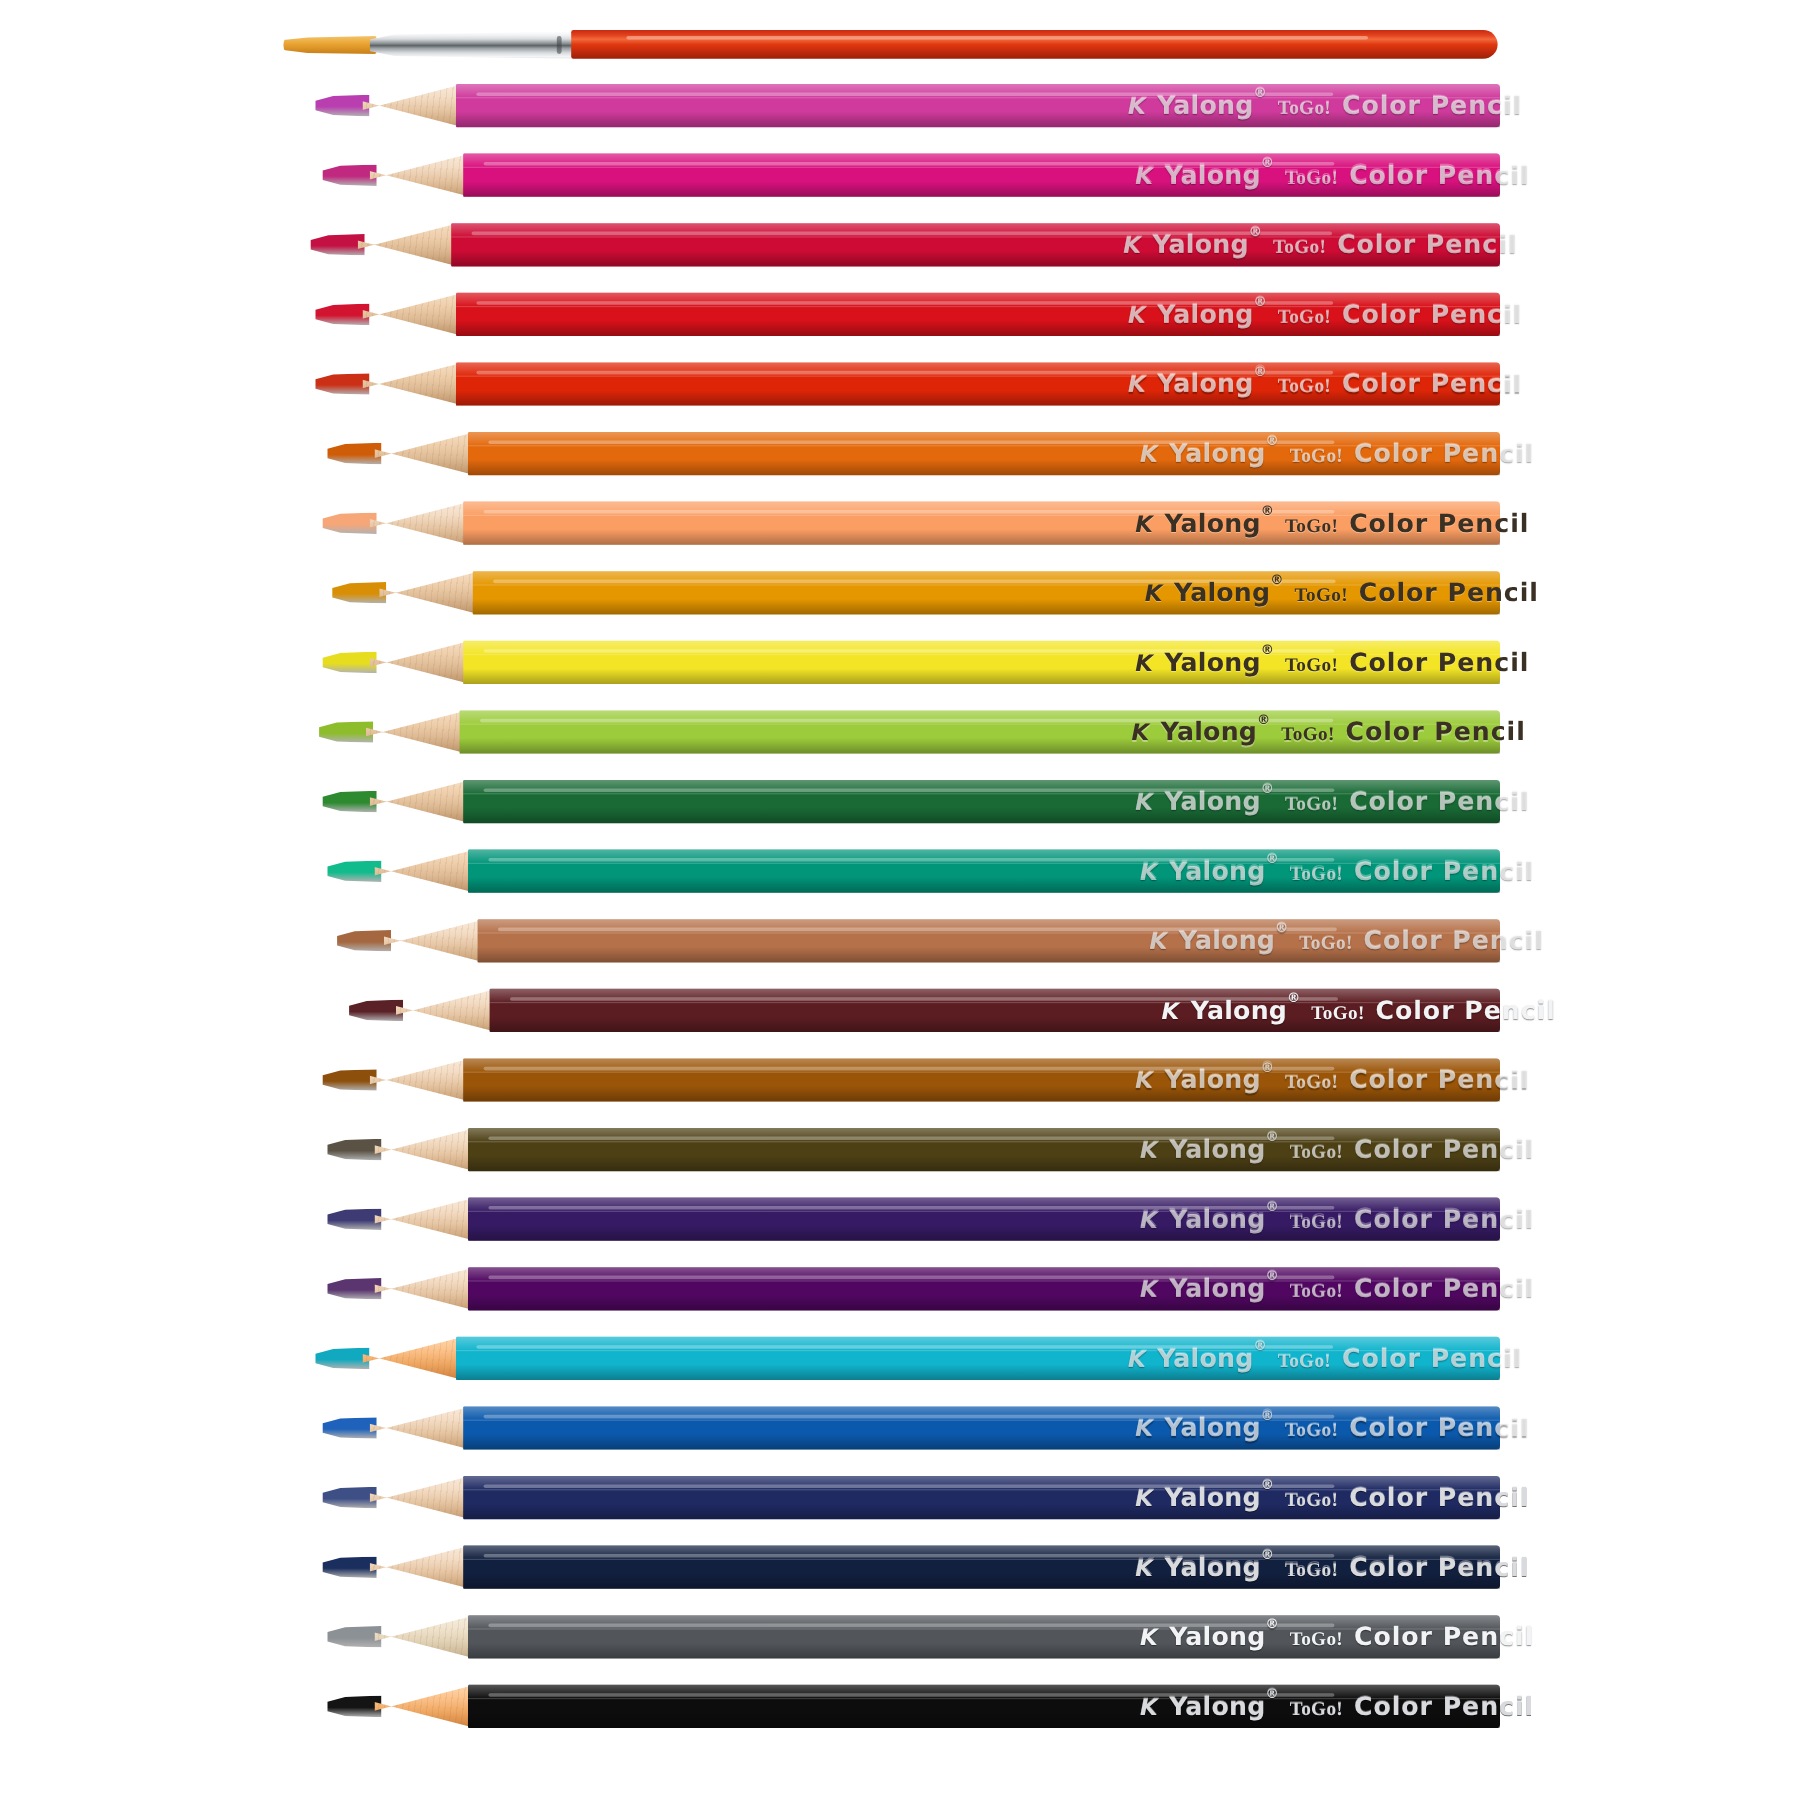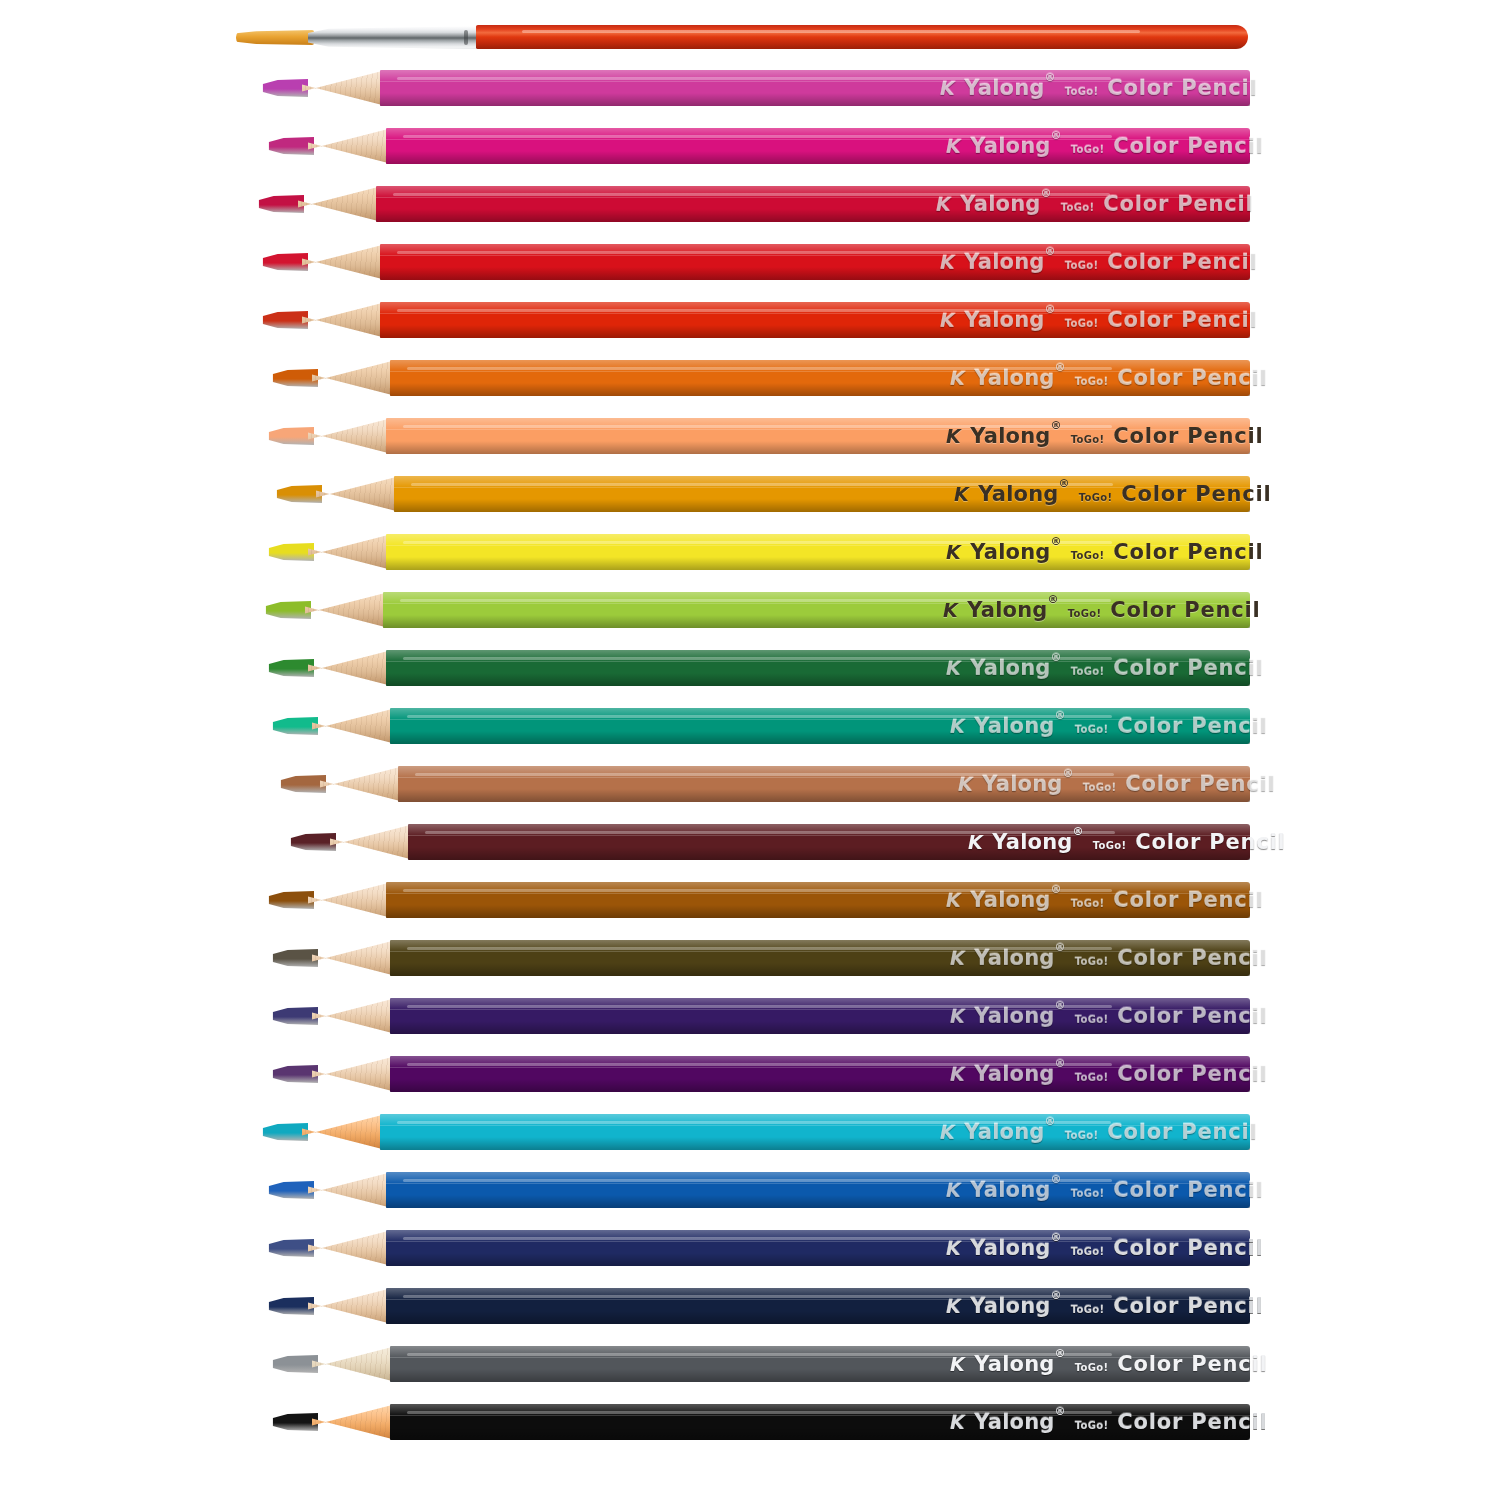--- a/index.html
+++ b/index.html
@@ -136,21 +136,21 @@
     font-size: 20px;
     letter-spacing: .6px;
     pointer-events: none;
     display: flex;
     align-items: baseline;
     gap: 9px;
   }
   .imprint .k { font-style: italic; font-size: 19px; }
   .imprint .brand { font-size: 21px; letter-spacing: .2px; }
   .imprint .reg { font-size: 11px; vertical-align: super; position: relative; top: -6px; }
-  .imprint .togo { font-size: 10px; letter-spacing: .3px; }
+  .imprint .togo { font-size: 16px; letter-spacing: .3px; font-family: Liberation Serif, serif; }
   .imprint .prod { font-size: 21px; letter-spacing: .8px; }
 
   .imprint.dark  { color: #3a3024; text-shadow: 0 1px 0 rgba(255,255,255,.35); }
   .imprint.light { color: #f2f3f5; text-shadow: 0 1px 1px rgba(0,0,0,.45); }
   .imprint.silver{
     color: #d8dadd;
     text-shadow: 0 1px 0 rgba(0,0,0,.55), 0 -1px 0 rgba(255,255,255,.35);
   }
   .imprint.emboss{
     color: rgba(255,255,255,.62);

